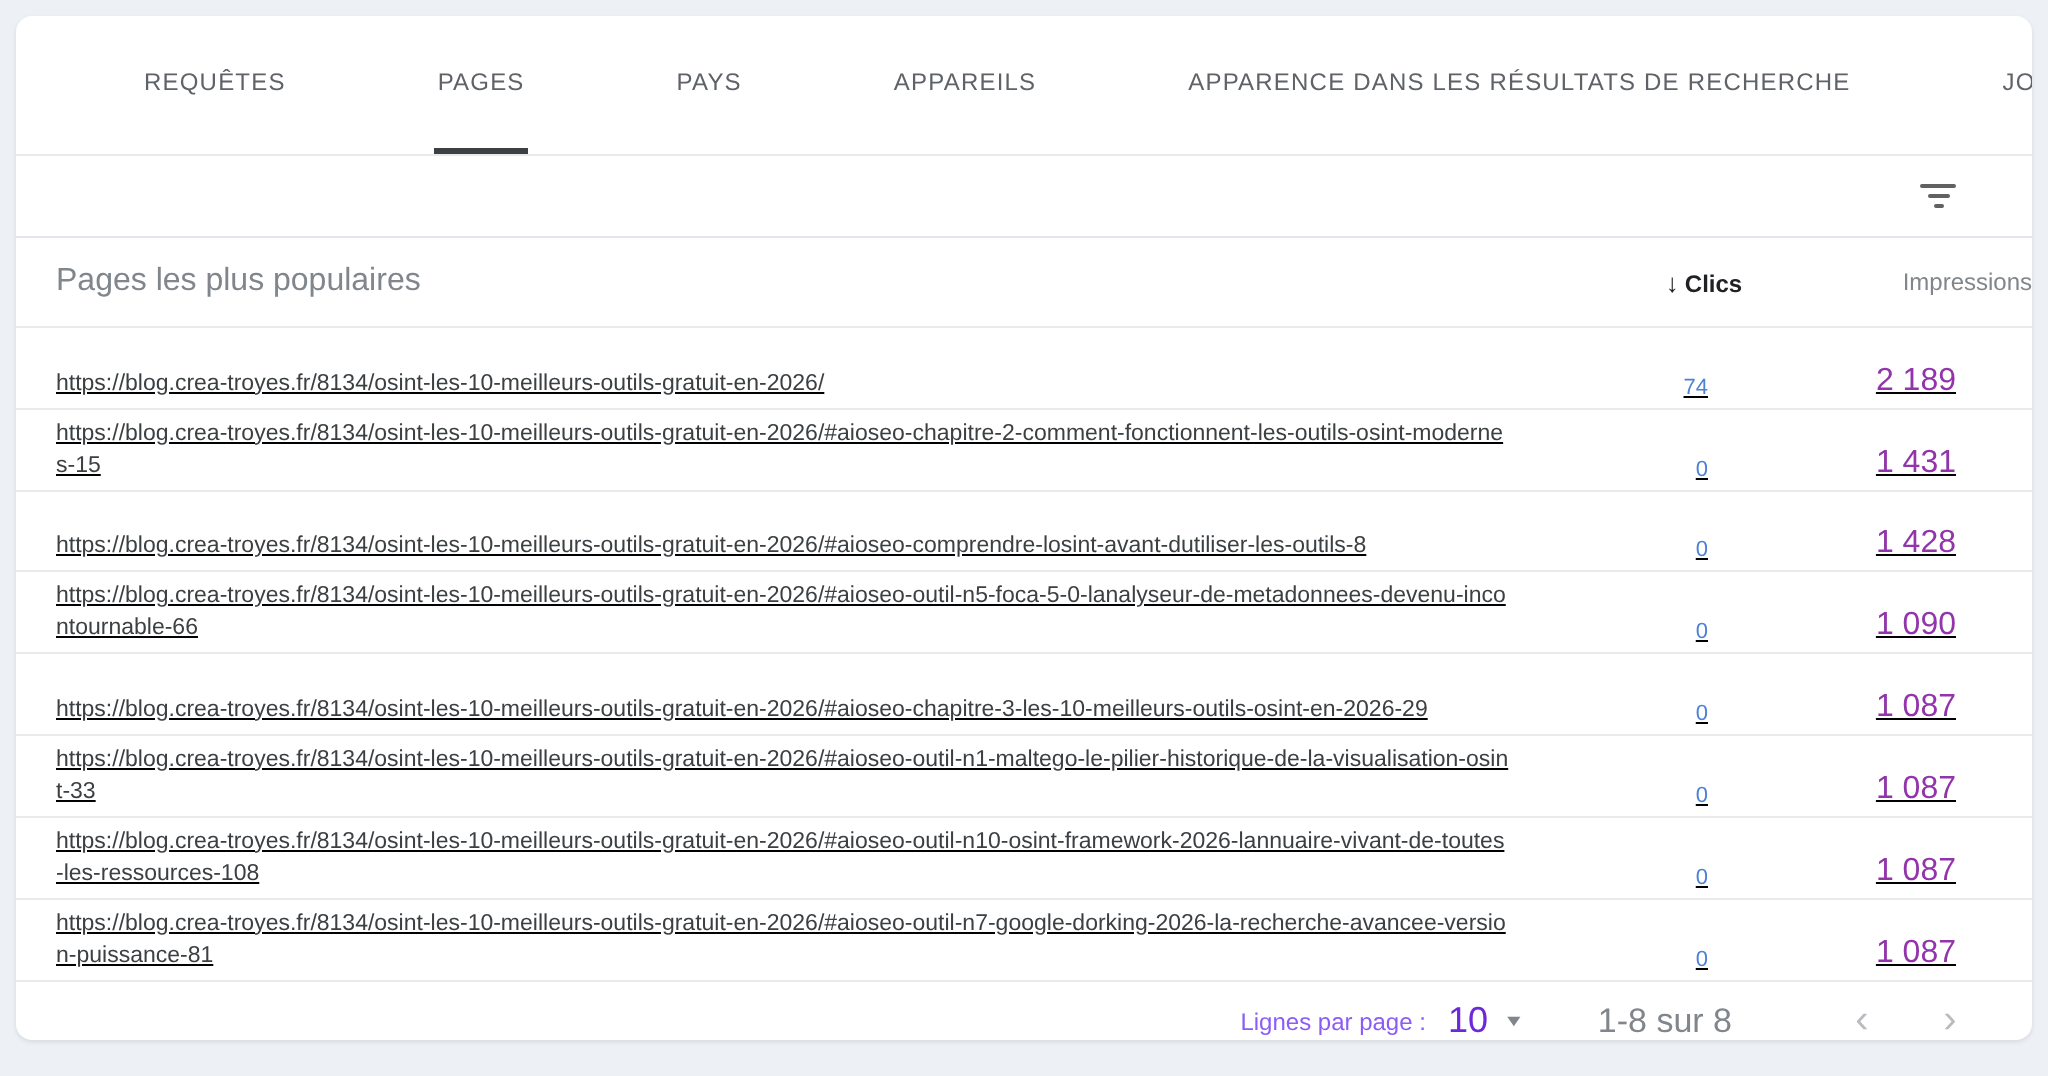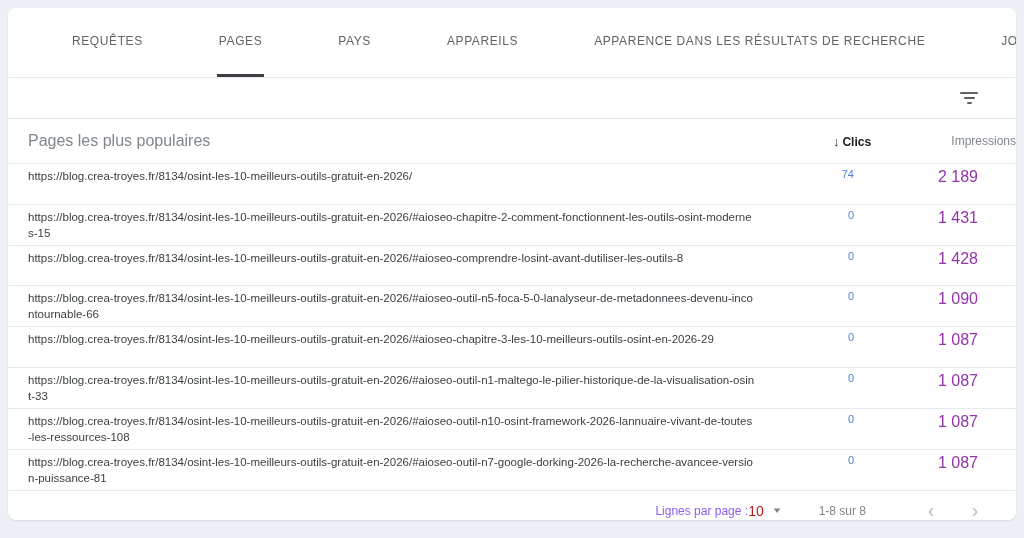--- a/index.html
+++ b/index.html
@@ -34,35 +34,35 @@
   .cell-url { flex:1 1 auto; padding-left:20px; padding-right:18px; min-width:0; }
   .cell-clics { flex:0 0 80px; text-align:right; }
   .cell-impr { flex:0 0 124px; text-align:right; }
 
   .thead .cell-url { font-size:16px; color:#80868b; }
   .th-clics { font-size:12px; color:#202124; font-weight:bold; white-space:nowrap;text-align:center; }
   .th-clics .arrow { font-weight:normal; font-size:13px; margin-right:3px; color:#202124; }
   .th-impr { font-size:12px; color:#80868b; }
 
   .rows { flex:1 1 auto; display:flex; flex-direction:column; }
-  .row { display:flex; align-items:flex-start; min-height:40.5px; padding:4px 0;
-    border-bottom:1px solid #e8eaed; cursor:pointer; }
+  .row { display:flex; align-items:flex-end; min-height:40.5px; padding:4px 0;
+    border-bottom:1px solid #e8eaed; cursor:pointer;text-decoration:underline; }
   .row .cell-url { font-size:11.5px; line-height:16px; color:#3c4043;
     word-break:break-all; max-width:766px; }
   .row .cell-clics { font-size:11px; color:var(--clics-color,#4d82d6); }
   .row .cell-impr  { font-size:16px; color:var(--impr-color,#9334ab); }
 
   
   .footer { flex:0 0 40px; margin-top:auto; display:flex; align-items:center;
     justify-content:flex-end; padding-right:24px; }
   .rpp-label { font-size:12px; color:#8b5cf6; }
   .rpp-select { display:flex; align-items:center; gap:9px; cursor:pointer; margin-right:38px; }
-  .rpp-value { font-size:14px; color:#b91c1c; }
+  .rpp-value { font-size:18px; color:#6d28d9;margin-left:11px; }
   .dd-arrow { font-size:8px; color:#80868b; transform:scaleX(1.4); }
-  .range { font-size:12px; color:#80868b; margin-right:48px; }
+  .range { font-size:17px; color:#80868b; margin-right:48px; }
   .pg-btn { width:34px; height:34px; display:flex; align-items:center; justify-content:center;
     color:#b8bcc1; font-size:20px; cursor:default; user-select:none; }
   .pg-btn.next { margin-left:10px; }
 </style>
 </head>
 <body>
 
 <div class="card">
 
   <div class="tabs">

